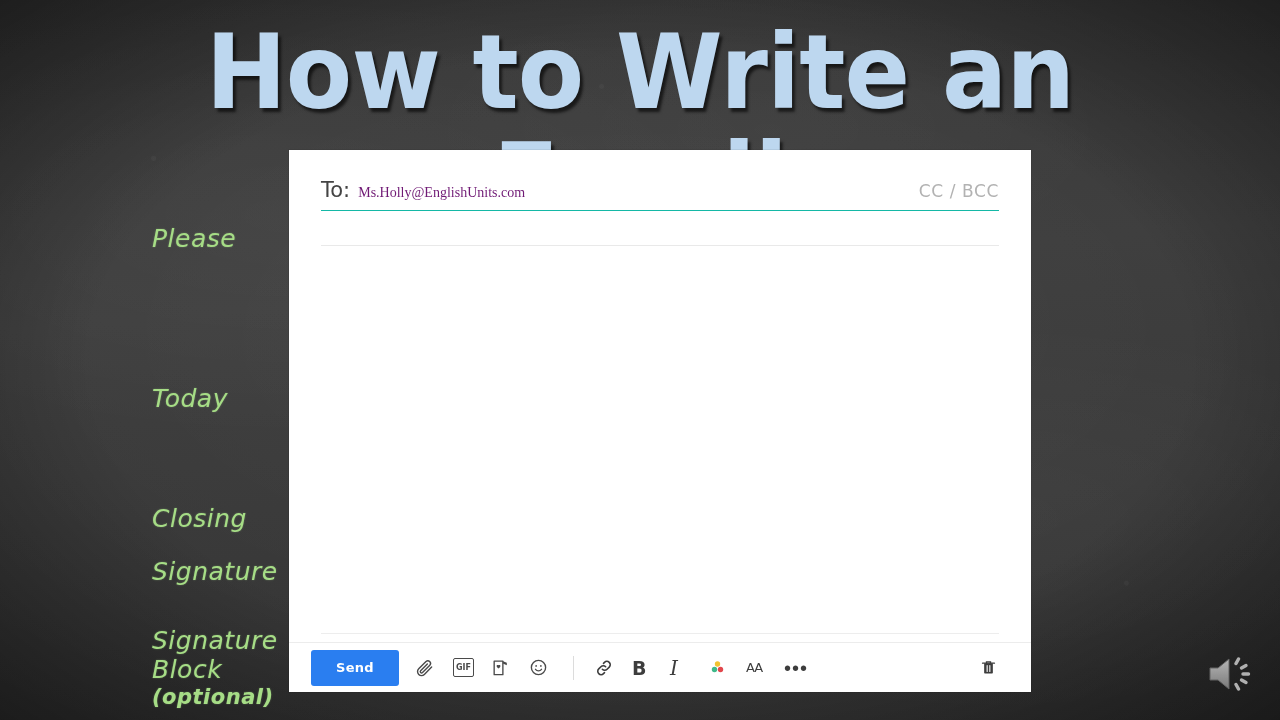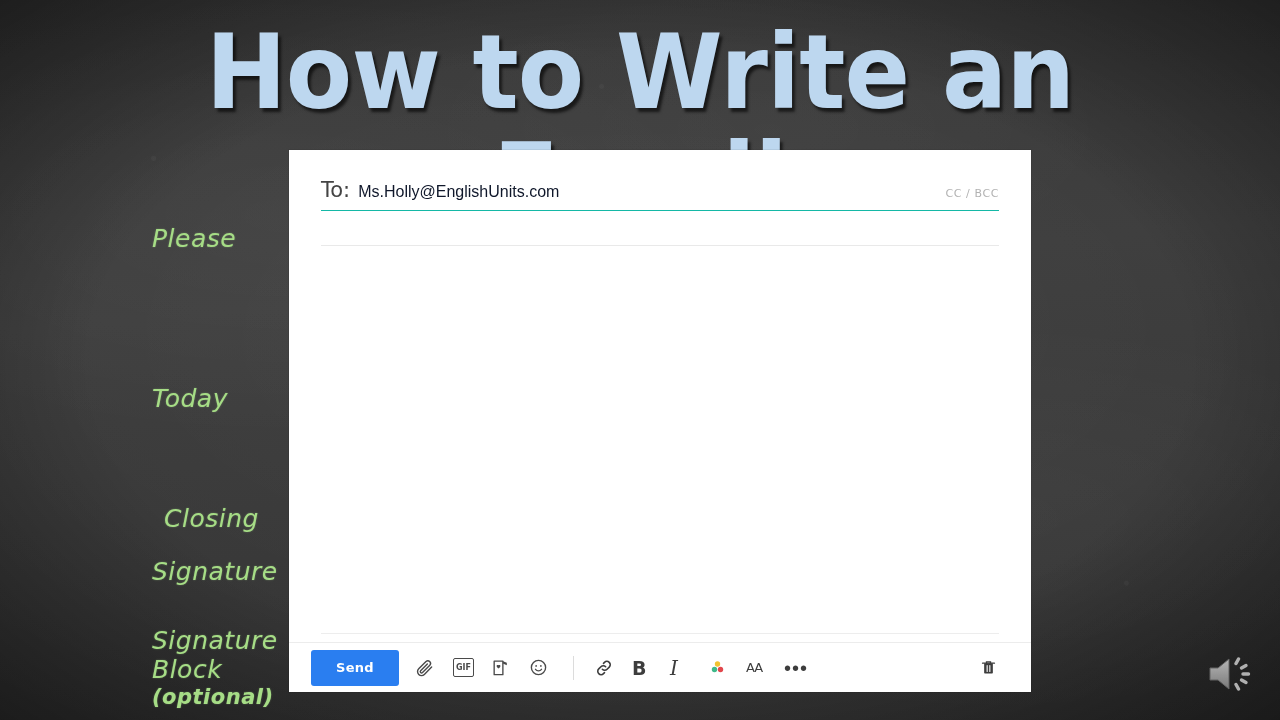--- a/index.html
+++ b/index.html
@@ -75,21 +75,21 @@
   }
   .chalk-label .sub {
     display: block;
     font-size: 21px;
     font-weight: bold;
   }
 
   #label-subject    { left: 152px; top: 224px; }
   #label-salutation { left: 152px; top: 262px; }
   #label-body       { left: 152px; top: 384px; }
-  #label-closing    { left: 164px; top: 504px; text-align: center; }
+  #label-closing    { left: 152px; top: 504px; text-align: center; }
   #label-signature  { left: 152px; top: 557px; }
   #label-sigblock   { left: 152px; top: 596px; }
 
   
   #email-window {
     position: absolute;
     left: 289px; top: 150px;
     width: 742px; height: 542px;
     background: #ffffff;
     z-index: 5;
@@ -112,28 +112,28 @@
     display: flex;
     align-items: baseline;
   }
   .to-label {
     color: #444;
     font-size: 21px;
     font-family: "DejaVu Sans", sans-serif;
     margin-right: 8px;
   }
   .to-value {
-    color: #0f172a;
-    font-size: 16px;
-    font-family: Liberation Sans, sans-serif;
+    color: #701a75;
+    font-size: 14px;
+    font-family: Liberation Serif, serif;
   }
   .ccbcc {
     margin-left: auto;
     color: #b2b2b2;
-    font-size: 11px;
+    font-size: 17px;
     letter-spacing: 0.6px;
     font-family: "DejaVu Sans", sans-serif;
   }
 
   
   .hl {
     position: absolute;
     background: #e3e3e3;
     border: 3px solid #6aa84f;
     border-radius: 9px;

